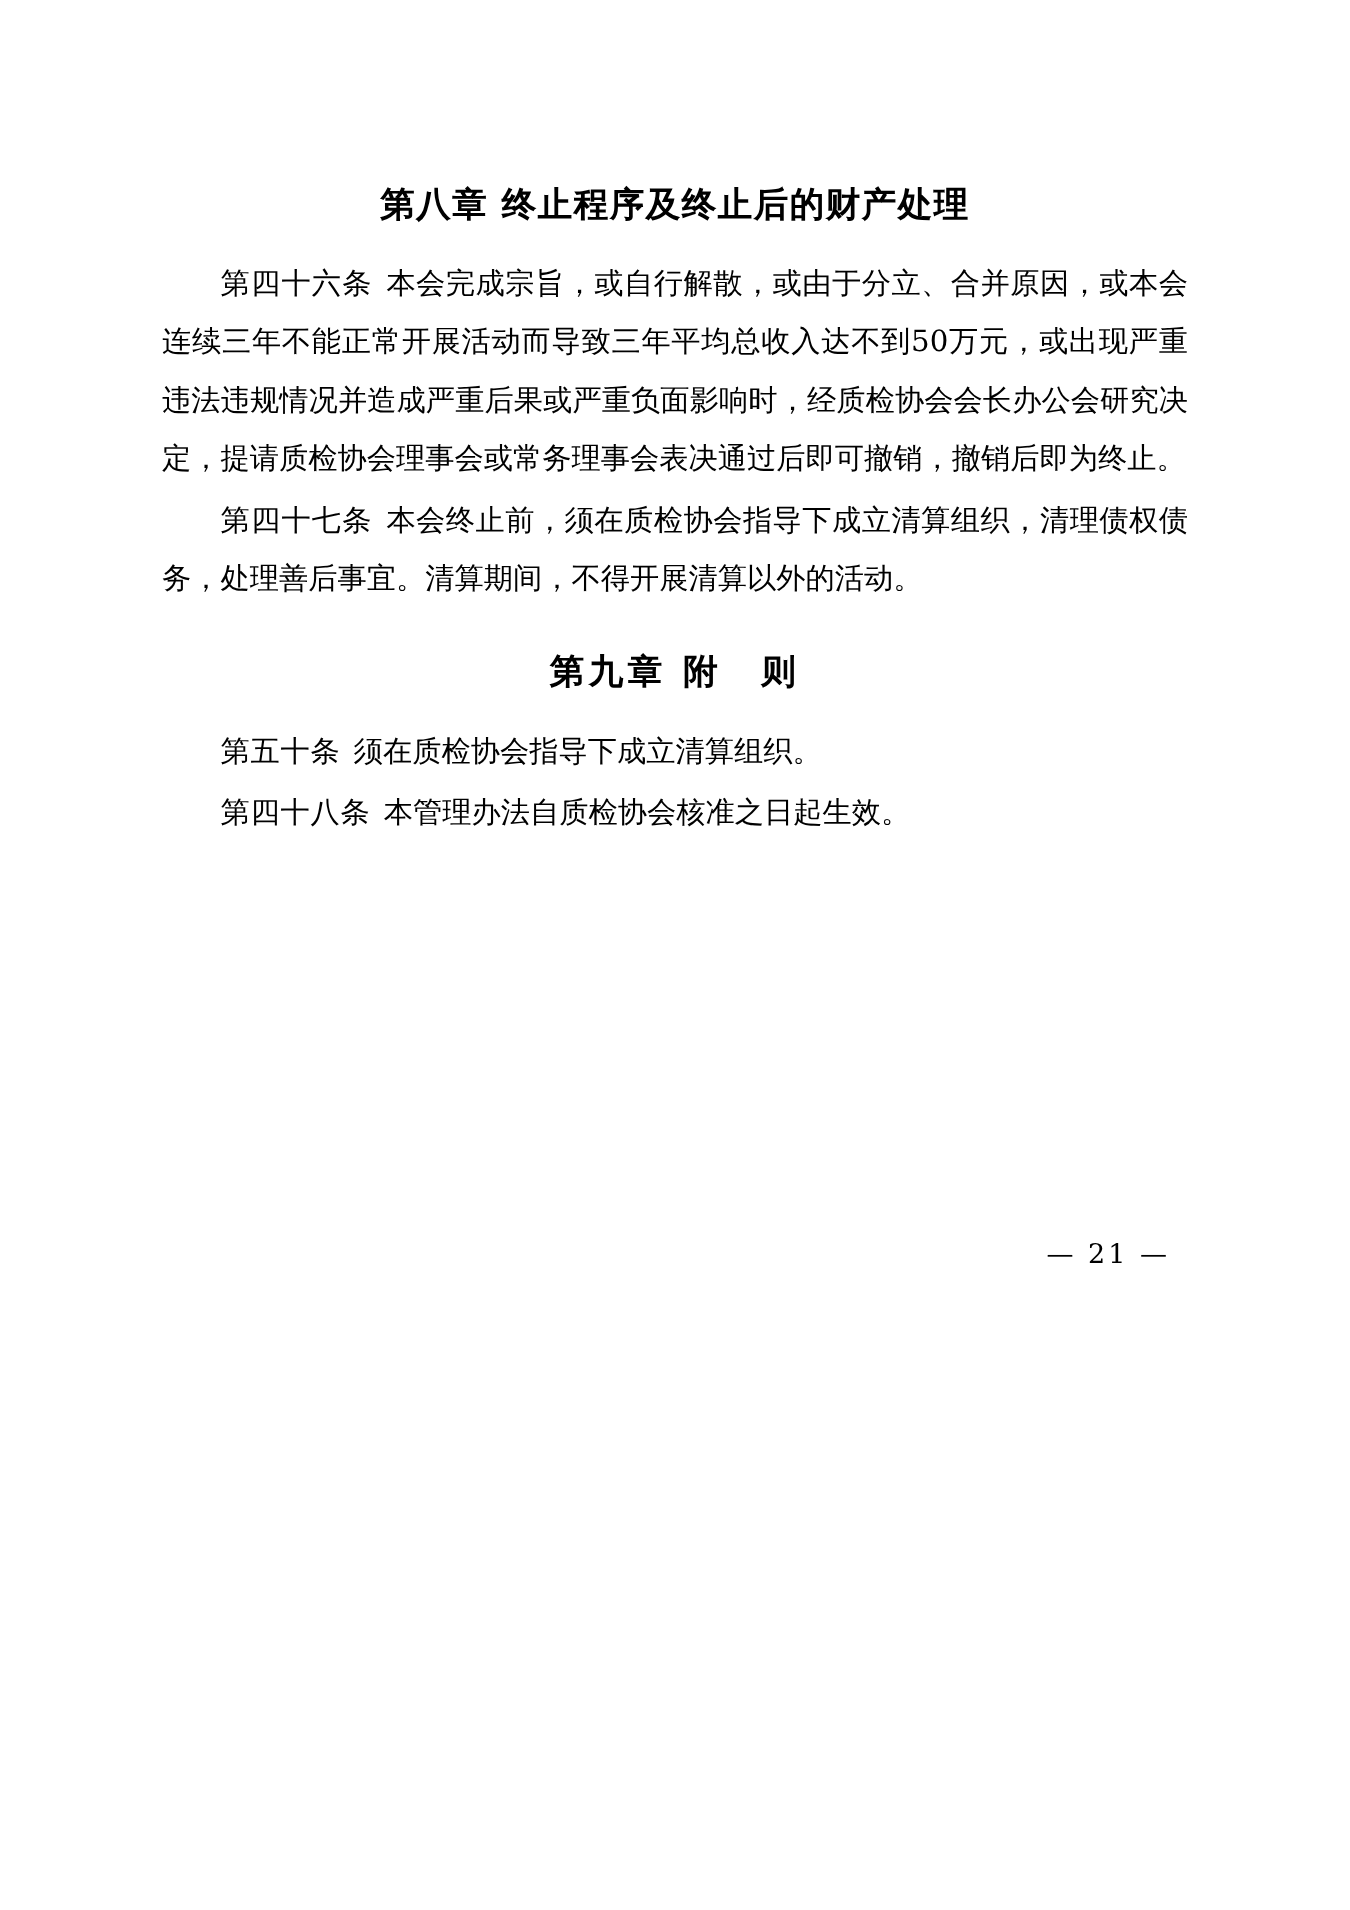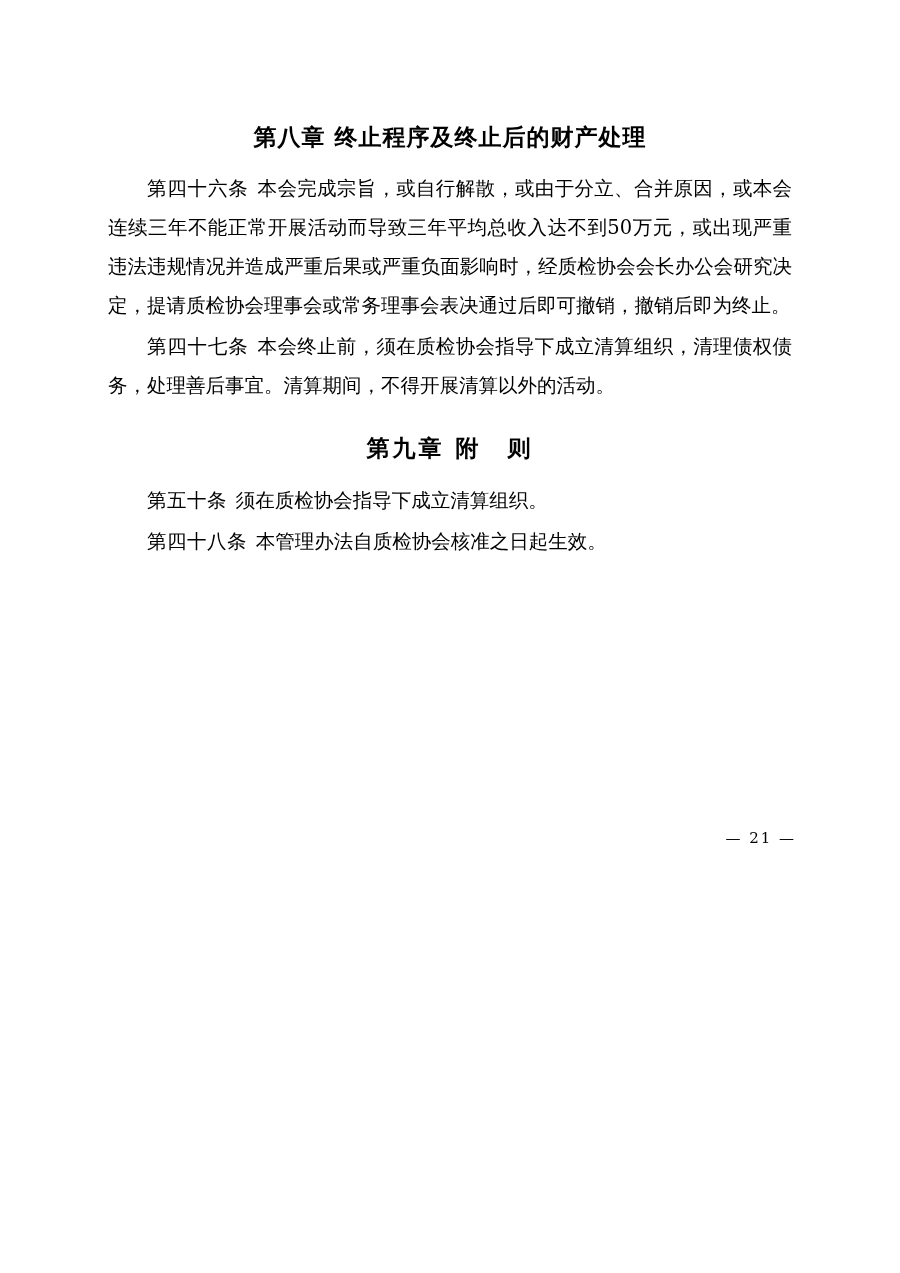--- a/index.html
+++ b/index.html
@@ -51,23 +51,23 @@
   .para .gap {
     display: inline-block;
     width: 0.45em;
   }
   .para .gap-wide {
     display: inline-block;
     width: 0.9em;
   }
   .page-number {
     position: absolute;
-    right: 104px;
+    right: 120px;
     bottom: 88px;
-    font-size: 15px;
+    font-size: 18px;
     letter-spacing: 2px;
   }
 </style>
 </head>
 <body>
 
 <div class="page">
 
   <h1 class="chapter-heading">第八章 终止程序及终止后的财产处理</h1>
 

